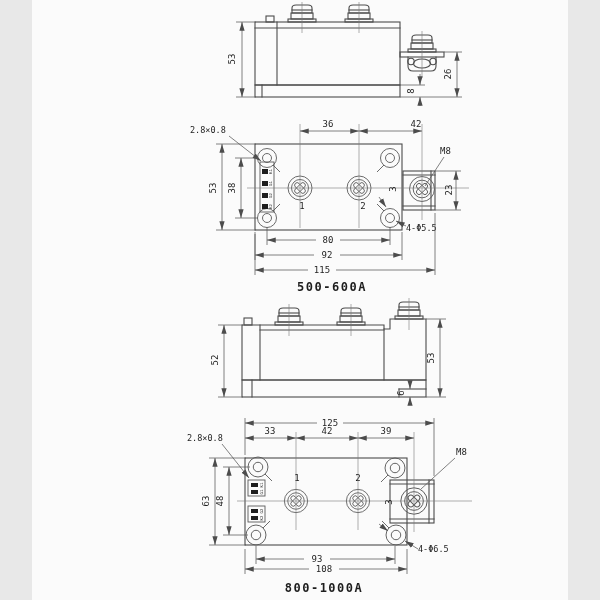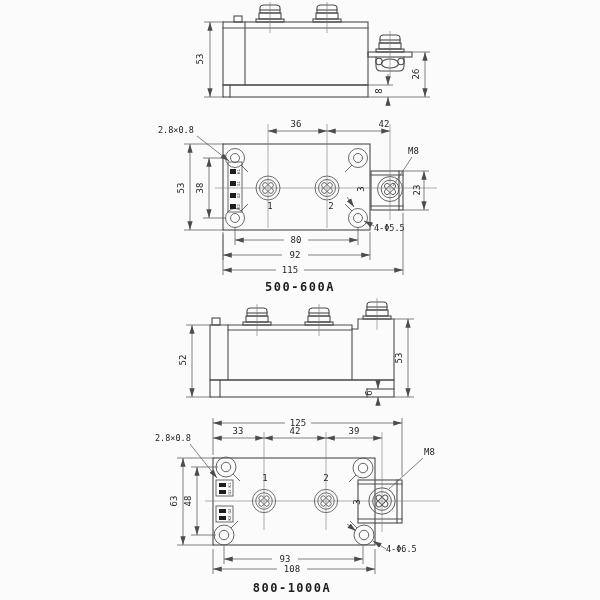--- a/index.html
+++ b/index.html
@@ -1,16 +1,16 @@
 <!DOCTYPE html>
 <html><head>
 <meta charset="utf-8">
 <style>
   html,body{margin:0;padding:0;background:#e8e8e8;}
-  .page{position:relative;width:600px;height:600px;background:#fbfbfb;margin:0 auto;
+  .page{position:relative;width:536px;height:600px;background:#fbfbfb;margin:0 auto;
         font-family:"DejaVu Sans Mono","Liberation Mono",monospace;}
   svg{position:absolute;left:0;top:0;}
   .ol{stroke:#4c4c4c;stroke-width:1.1;fill:none;stroke-linejoin:miter;stroke-linecap:square;}
   .ol2{stroke:#5a5a5a;stroke-width:0.9;fill:none;}
   .th{stroke:#585858;stroke-width:0.75;fill:none;}
   .cl{stroke:#787878;stroke-width:0.6;fill:none;}
   .slot{fill:#1d1d1d;stroke:none;}
   text{fill:#1e1e1e;font-family:"DejaVu Sans Mono","Liberation Mono",monospace;}
   .dim{font-size:9px;}
   .dims{font-size:8.5px;}

